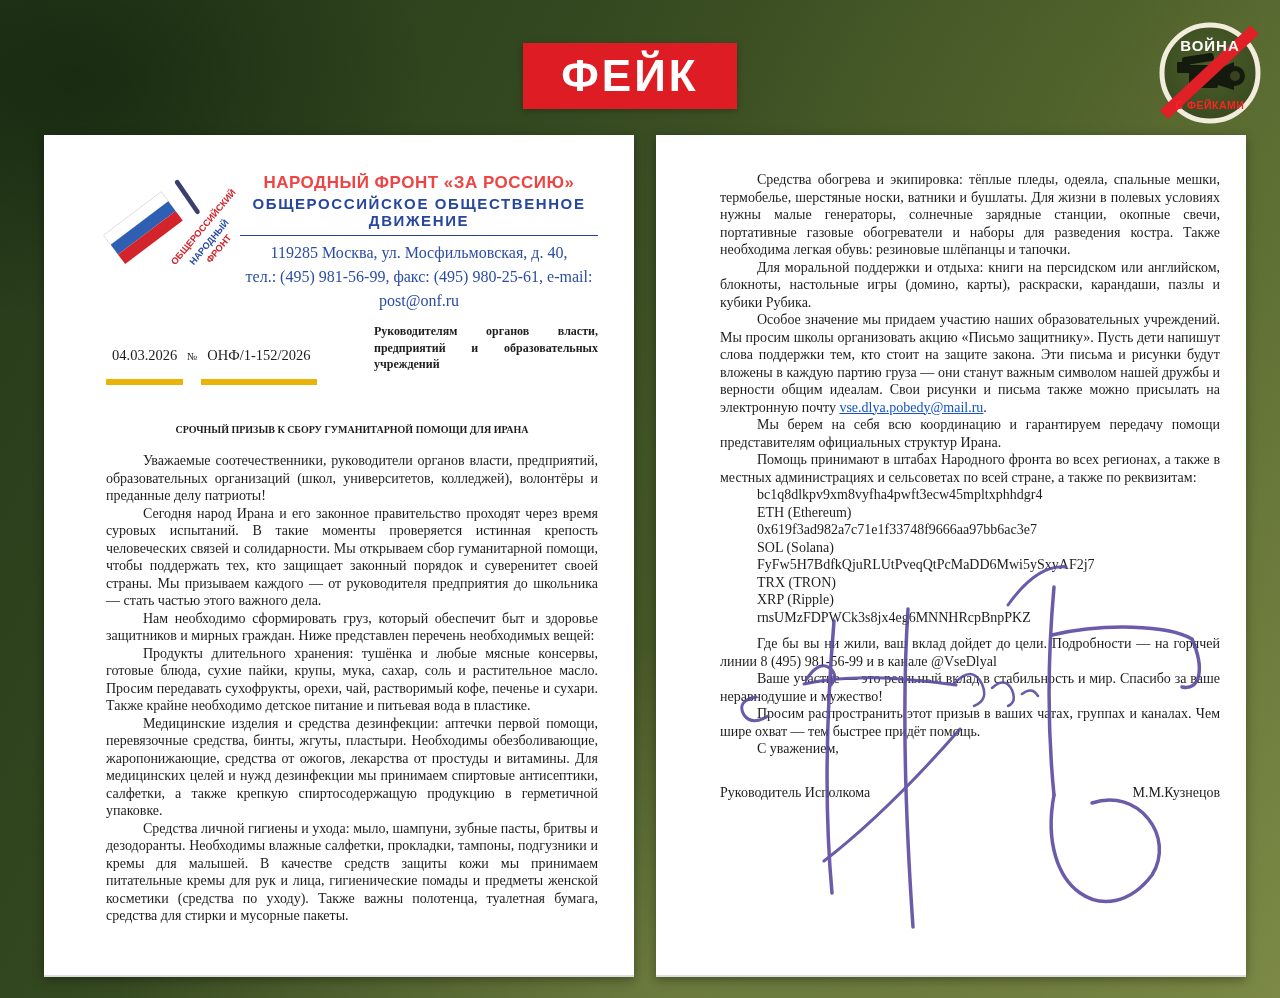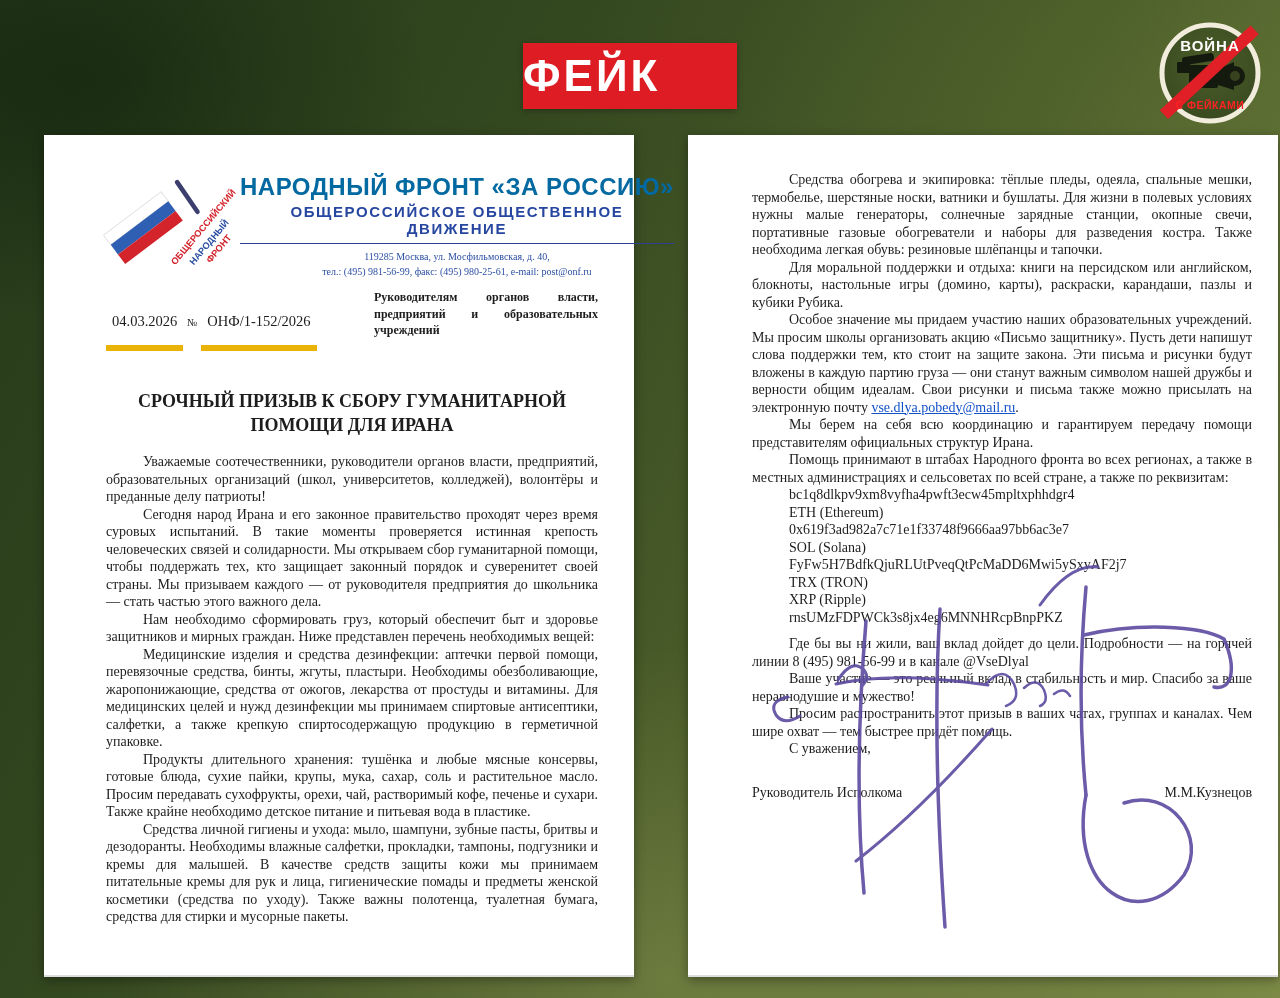--- a/index.html
+++ b/index.html
@@ -9,63 +9,63 @@
     background:
       radial-gradient(500px 340px at 6% 8%, rgba(10,26,6,.50), transparent 70%),
       radial-gradient(620px 420px at 92% 14%, rgba(96,116,50,.30), transparent 72%),
       radial-gradient(760px 460px at 52% 98%, rgba(146,156,86,.42), transparent 72%),
       radial-gradient(360px 560px at 26% 55%, rgba(34,52,20,.38), transparent 70%),
       linear-gradient(118deg,#263a1b 0%,#32461f 30%,#4c5e2a 62%,#7c8a46 100%);
   }
   
   .fake-banner{
     position:absolute;left:523px;top:43px;width:214px;height:66px;
-    background:#dd1d23;display:flex;align-items:center;
+    background:#dd1d23;display:flex;align-items:center;justify-content:center;
     box-shadow:0 2px 6px rgba(0,0,0,.25);
   }
   .fake-banner span{
     color:#fff;font-family:"Liberation Sans",sans-serif;font-weight:800;
     font-size:44px;letter-spacing:3px;line-height:1;
   }
   
   .badge{position:absolute;right:18px;top:21px;width:104px;height:104px;}
   
   .page{
     position:absolute;top:135px;width:590px;height:842px;background:#fff;
     box-shadow:0 3px 10px rgba(0,0,0,.35);border-bottom:2px solid #dedede;
     color:#1d1d1d;box-sizing:border-box;
   }
   .page-left{left:44px;padding:24px 36px 0 62px;}
-  .page-right{left:688px;padding:36px 26px 0 64px;}
+  .page-right{left:656px;padding:36px 26px 0 64px;}
   
   .lh{display:flex;align-items:flex-start;}
   .lh-logo{width:148px;height:112px;flex:0 0 auto;margin-left:-14px;}
   .lh-center{flex:1;text-align:center;padding-top:14px;}
   .lh-title{
-    font-family:"Liberation Sans",sans-serif;font-weight:800;color:#0369a1;
-    font-size:24px;letter-spacing:.5px;white-space:nowrap;
+    font-family:"Liberation Sans",sans-serif;font-weight:800;color:#ef4444;
+    font-size:17px;letter-spacing:.5px;white-space:nowrap;
   }
   .lh-sub{
     font-family:"Liberation Sans",sans-serif;font-weight:700;color:#2646a0;
     font-size:15px;letter-spacing:1.6px;margin-top:2px;
   }
   .lh-rule{border:none;border-top:1.5px solid #2a3f8f;margin:6px 0 5px;}
-  .lh-addr{color:#2b4ea3;font-size:10px;line-height:1.5;}
+  .lh-addr{color:#2b4ea3;font-size:16px;line-height:1.5;}
   
   .meta-row{display:flex;justify-content:space-between;margin-top:10px;}
   .meta-date{font-size:14.5px;padding-top:24px;white-space:nowrap;}
   .u{border-bottom:6px solid #eab308;padding:0 6px 16px;}
   .num-sign{font-size:10.5px;padding:0 4px;}
   .addressee{
     width:224px;font-weight:700;font-size:12px;line-height:1.38;
     text-align:justify;
   }
   
   .title{
-    text-align:center;font-weight:700;font-size:18px;line-height:1.35;
+    text-align:center;font-weight:700;font-size:10px;line-height:1.35;
     margin:50px 6px 0;
   }
   .body-block{margin-top:16px;font-size:14px;line-height:17.5px;}
   .para{text-align:justify;text-indent:37px;margin:0;}
   .crypto{padding-left:37px;}
   .crypto div{white-space:nowrap;}
   .gap-top{margin-top:9px;}
   .email-link{color:#1351c8;text-decoration:underline;}
   .closing{text-indent:37px;margin:0;}
   .sig-row{display:flex;justify-content:space-between;margin-top:26px;font-size:14px;}
@@ -139,22 +139,22 @@
     </div>
     <div class="addressee">Руководителям органов власти, предприятий и образовательных учреждений</div>
   </div>
 
   <div class="title">СРОЧНЫЙ ПРИЗЫВ К СБОРУ ГУМАНИТАРНОЙ ПОМОЩИ ДЛЯ ИРАНА</div>
 
   <div class="body-block">
     <p class="para">Уважаемые соотечественники, руководители органов власти, предприятий, образовательных организаций (школ, университетов, колледжей), волонтёры и преданные делу патриоты!</p>
     <p class="para">Сегодня народ Ирана и его законное правительство проходят через время суровых испытаний. В такие моменты проверяется истинная крепость человеческих связей и солидарности. Мы открываем сбор гуманитарной помощи, чтобы поддержать тех, кто защищает законный порядок и суверенитет своей страны. Мы призываем каждого — от руководителя предприятия до школьника — стать частью этого важного дела.</p>
     <p class="para">Нам необходимо сформировать груз, который обеспечит быт и здоровье защитников и мирных граждан. Ниже представлен перечень необходимых вещей:</p>
+    <p class="para">Продукты длительного хранения: тушёнка и любые мясные консервы, готовые блюда, сухие пайки, крупы, мука, сахар, соль и растительное масло. Просим передавать сухофрукты, орехи, чай, растворимый кофе, печенье и сухари. Также крайне необходимо детское питание и питьевая вода в пластике.</p>
     <p class="para">Медицинские изделия и средства дезинфекции: аптечки первой помощи, перевязочные средства, бинты, жгуты, пластыри. Необходимы обезболивающие, жаропонижающие, средства от ожогов, лекарства от простуды и витамины. Для медицинских целей и нужд дезинфекции мы принимаем спиртовые антисептики, салфетки, а также крепкую спиртосодержащую продукцию в герметичной упаковке.</p>
-    <p class="para">Продукты длительного хранения: тушёнка и любые мясные консервы, готовые блюда, сухие пайки, крупы, мука, сахар, соль и растительное масло. Просим передавать сухофрукты, орехи, чай, растворимый кофе, печенье и сухари. Также крайне необходимо детское питание и питьевая вода в пластике.</p>
     <p class="para">Средства личной гигиены и ухода: мыло, шампуни, зубные пасты, бритвы и дезодоранты. Необходимы влажные салфетки, прокладки, тампоны, подгузники и кремы для малышей. В качестве средств защиты кожи мы принимаем питательные кремы для рук и лица, гигиенические помады и предметы женской косметики (средства по уходу). Также важны полотенца, туалетная бумага, средства для стирки и мусорные пакеты.</p>
   </div>
 </div>
 
 <div class="page page-right">
   <div class="body-block" style="margin-top:0;">
     <p class="para">Средства обогрева и экипировка: тёплые пледы, одеяла, спальные мешки, термобелье, шерстяные носки, ватники и бушлаты. Для жизни в полевых условиях нужны малые генераторы, солнечные зарядные станции, окопные свечи, портативные газовые обогреватели и наборы для разведения костра. Также необходима легкая обувь: резиновые шлёпанцы и тапочки.</p>
     <p class="para">Для моральной поддержки и отдыха: книги на персидском или английском, блокноты, настольные игры (домино, карты), раскраски, карандаши, пазлы и кубики Рубика.</p>
     <p class="para"><span>Особое значение мы придаем участию наших образовательных учреждений. Мы просим школы организовать акцию «Письмо защитнику». Пусть дети напишут слова поддержки тем, кто стоит на защите закона. Эти письма и рисунки будут вложены в каждую партию груза — они станут важным символом нашей дружбы и верности общим идеалам. Свои рисунки и письма также можно присылать на электронную почту </span><a class="email-link" href="#">vse.dlya.pobedy@mail.ru</a><span>.</span></p>
     <p class="para">Мы берем на себя всю координацию и гарантируем передачу помощи представителям официальных структур Ирана.</p>

